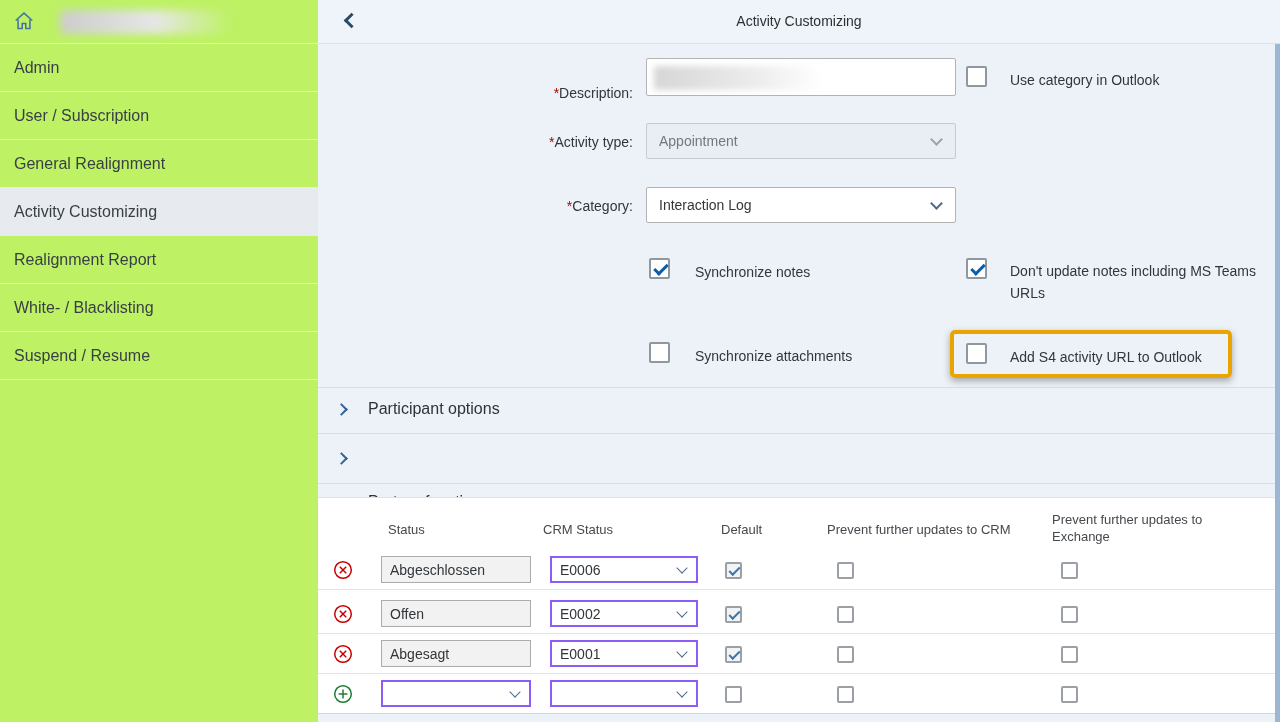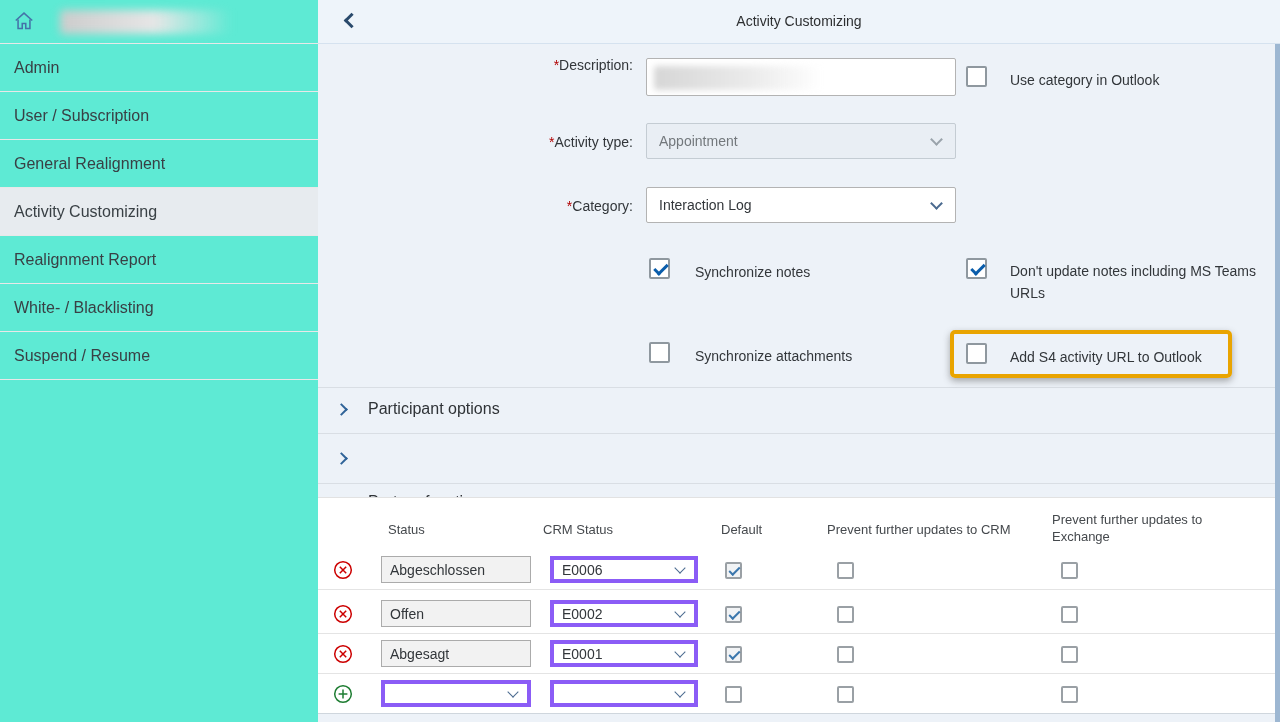--- a/index.html
+++ b/index.html
@@ -1,20 +1,20 @@
 <!DOCTYPE html>
 <html><head>
 <meta charset="utf-8">
 <style>
   * { margin:0; padding:0; box-sizing:border-box; }
   body { font-family:"Liberation Sans", sans-serif; background:#fff; }
   .app { position:relative; width:1280px; height:722px; overflow:hidden; background:#fff; }
 
   
-  .sidebar { position:absolute; left:0; top:0; width:330px; height:722px; background:#5eead4; border-right:1px solid #e3e3e3; }
+  .sidebar { position:absolute; left:0; top:0; width:330px; height:722px; background:#bef264; border-right:1px solid #e3e3e3; }
   .side-head { position:relative; height:44px; border-bottom:1px solid #e8e8e8; }
   .home-ic { position:absolute; left:13px; top:10px; }
   .logo-blur { position:absolute; left:60px; top:10px; width:172px; height:24px;
                background:linear-gradient(90deg,#cccccc,#e6e6e6 55%,rgba(255,255,255,0)); filter:blur(4px); border-radius:3px; }
   .nav-item { height:48px; display:flex; align-items:center; padding-left:14px; font-size:16px; color:#394045;
               border-bottom:1px solid #e8e8e8; cursor:pointer; }
   .nav-item.sel { background:#e7ebef; }
 
   
   .main { position:absolute; left:318px; top:0; width:962px; height:722px; background:#edf2f8; }
@@ -58,21 +58,21 @@
   .section { position:absolute; left:0; width:100%; height:46px; cursor:pointer; }
 
   
   .stable { position:absolute; left:0; top:497px; width:957px; height:217px; background:#fff;
             border-top:1px solid #e2e2e2; border-bottom:1px solid #cfd6dd; }
   .th { position:absolute; font-size:13px; color:#45494d; }
   .trow { position:absolute; left:0; width:100%; height:40px; border-bottom:1px solid #e4e4e4; }
   .row-ic { position:absolute; left:15px; top:10px; width:20px; height:20px; cursor:pointer; }
   .ro-input { position:absolute; left:63px; top:6px; width:150px; height:27px; background:#f2f2f2;
               border:1px solid #ababab; display:flex; align-items:center; padding:0 8px; font-size:14px; color:#32363a; }
-  .t-combo { position:absolute; top:6px; height:27px; background:#fff; border:4px solid #8b5cf6;
+  .t-combo { position:absolute; top:6px; height:27px; background:#fff; border:2px solid #8b5cf6;
              display:flex; align-items:center; justify-content:space-between; padding:0 10px 0 8px;
              font-size:14px; color:#32363a; cursor:pointer; }
   .t-combo .chev { width:8px; height:8px; border-width:1.8px; }
   .c-status { left:63px; width:150px; }
   .c-crm { left:232px; width:148px; }
   .cb-def { left:407px; top:12px; }
   .cb-pcrm { left:519px; top:12px; }
   .cb-pexch { left:743px; top:12px; }
 
   .scrollbar { position:absolute; right:0; top:0; width:5px; height:722px; background:#9db7d2; }
@@ -104,21 +104,21 @@
   </aside>
 
   <main class="main">
     <div class="main-header">
       <span class="back-btn">
           <span class="chv"></span>
         </span>
       <div class="main-title">Activity Customizing</div>
     </div>
 
-    <div class="lbl r" style="top:57px;text-align:center;"><span class="req">*</span><span>Description:</span></div>
+    <div class="lbl r" style="top:85px;text-align:center;"><span class="req">*</span><span>Description:</span></div>
     <div class="f-input">
       <div class="blur-val"></div>
     </div>
     <span class="cb" style="left:648px; top:66px;"></span>
     <div class="cb-lbl" style="left:692px; top:69px;">Use category in Outlook</div>
 
     <div class="lbl r" style="top:134px;"><span class="req">*</span><span>Activity type:</span></div>
     <div class="f-combo disabled" style="top:123px;">
       <span>Appointment</span>
       <span class="chev"></span>

